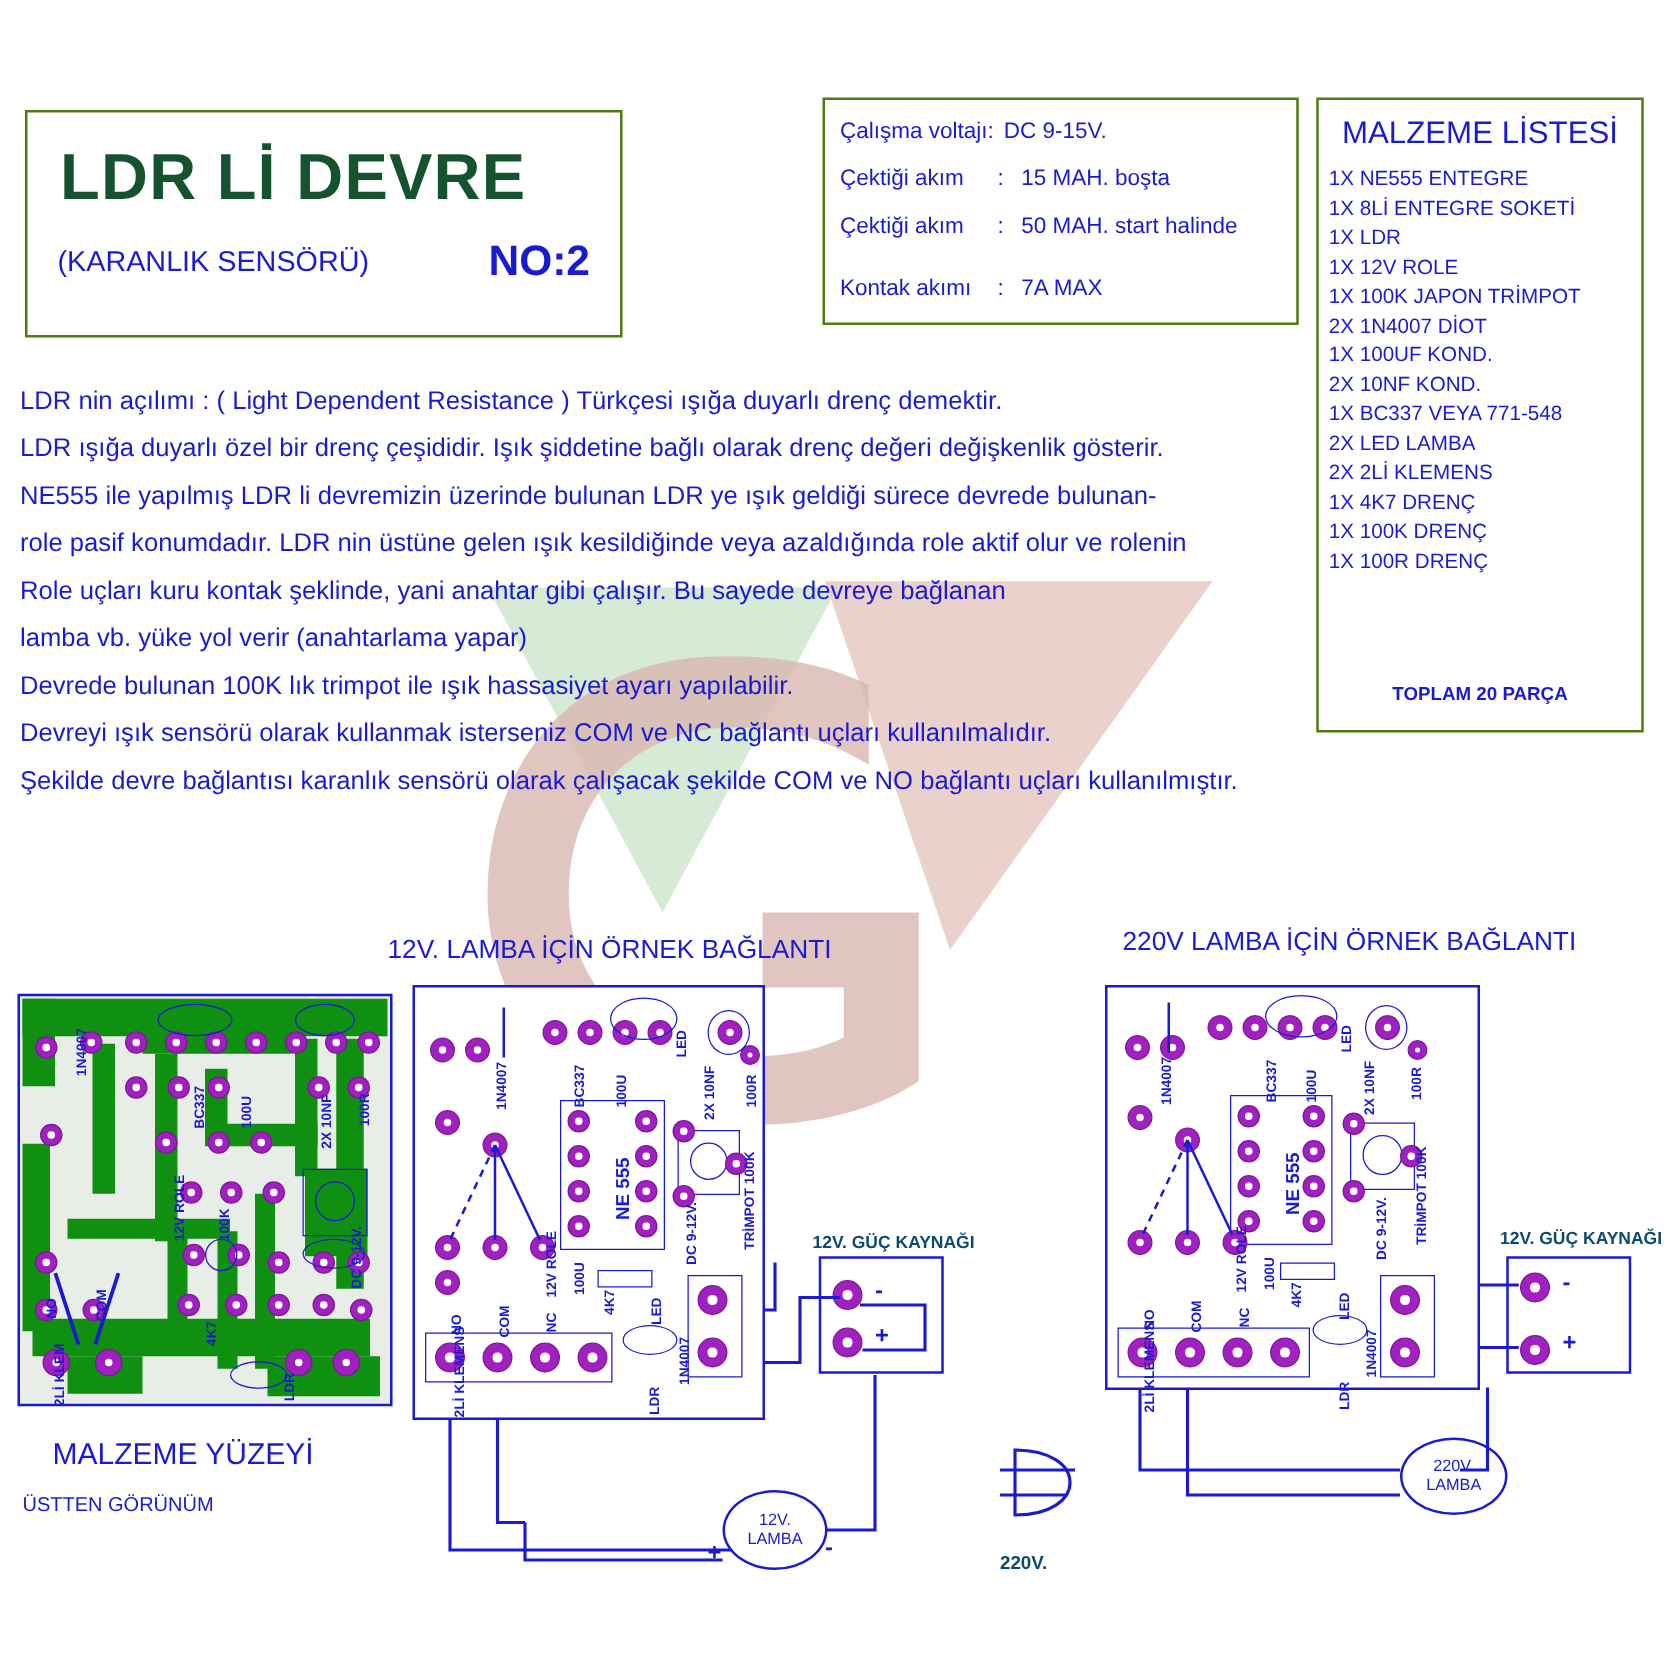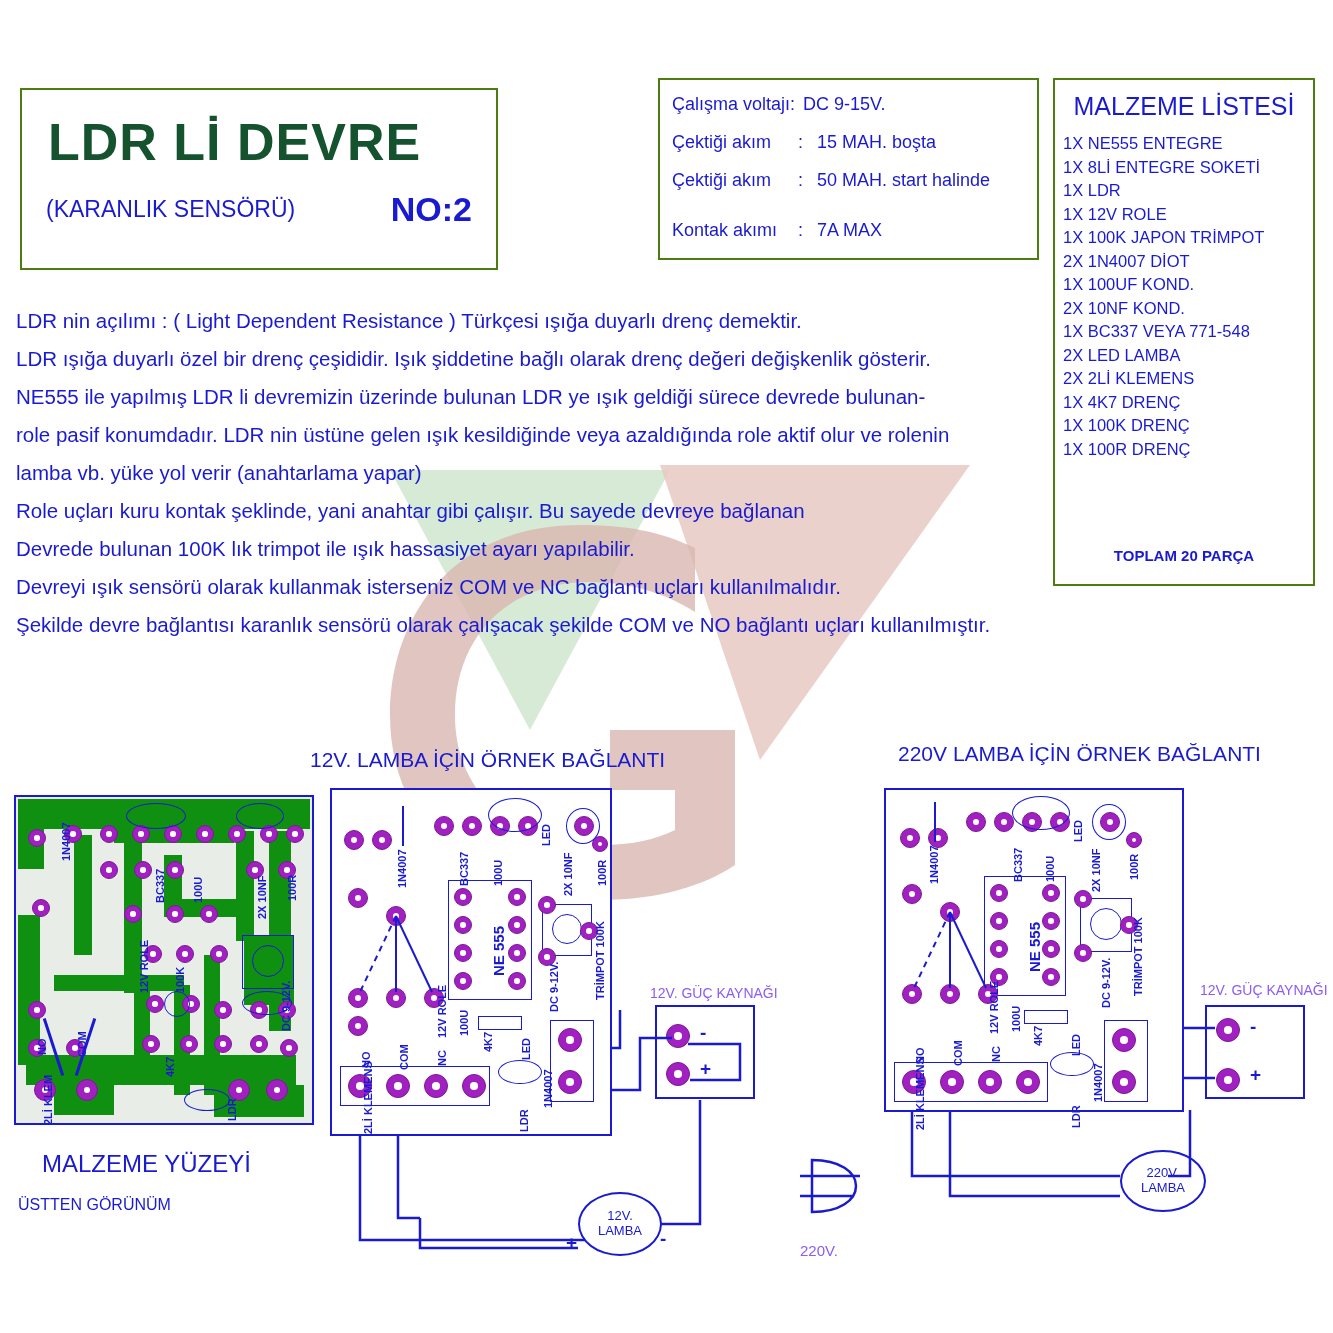--- a/index.html
+++ b/index.html
@@ -129,21 +129,21 @@
     position: absolute; background: #1a1ad0;
   }
   .vlabel {
     position: absolute; font-size: 11px; font-weight: bold; color: #1a1ad0;
     transform-origin: 0 0; transform: rotate(-90deg); white-space: nowrap;
   }
   .supply-box {
     position: absolute; border: 2px solid #1a1ad0; box-sizing: border-box; background: #fff;
   }
   .supply-label {
-    position: absolute; font-size: 14px; color: #8b5cf6; white-space: nowrap;
+    position: absolute; font-size: 14px; color: #0c4a6e; white-space: nowrap; font-weight: bold;
   }
   .lamp {
     position: absolute; border: 2px solid #1a1ad0; border-radius: 50%;
     background: #fff; text-align: center; box-sizing: border-box;
     font-size: 13px; color: #1a1ad0; line-height: 1.15;
     display: flex; align-items: center; justify-content: center; flex-direction: column;
   }
   .sign {
     position: absolute; font-size: 19px; color: #1a1ad0; font-weight: bold;
   }
@@ -203,22 +203,22 @@
     <div>1X 100R DRENÇ</div>
   </div>
   <div id="parts-total">TOPLAM 20 PARÇA</div>
 </div>
 
 <div id="description">
   <div>LDR nin açılımı :  ( Light Dependent Resistance ) Türkçesi ışığa duyarlı drenç demektir.</div>
   <div>LDR ışığa duyarlı özel bir drenç çeşididir. Işık şiddetine bağlı olarak drenç değeri değişkenlik gösterir.</div>
   <div>NE555 ile yapılmış LDR li devremizin üzerinde bulunan LDR ye ışık geldiği sürece devrede bulunan-</div>
   <div>role pasif konumdadır. LDR nin üstüne gelen ışık kesildiğinde veya azaldığında role aktif olur ve rolenin</div>
+  <div>Role uçları  kuru kontak şeklinde, yani anahtar gibi çalışır. Bu sayede devreye bağlanan</div>
   <div>lamba vb. yüke yol verir (anahtarlama yapar)</div>
-  <div>Role uçları  kuru kontak şeklinde, yani anahtar gibi çalışır. Bu sayede devreye bağlanan</div>
   <div>Devrede bulunan 100K lık trimpot ile ışık hassasiyet ayarı yapılabilir.</div>
   <div>Devreyi ışık sensörü olarak kullanmak isterseniz COM ve NC  bağlantı uçları kullanılmalıdır.</div>
   <div>Şekilde devre bağlantısı karanlık sensörü olarak çalışacak şekilde COM ve NO bağlantı uçları kullanılmıştır.</div>
 </div>
 
 <div class="section-caption" id="cap-12v">12V. LAMBA İÇİN ÖRNEK BAĞLANTI</div>
 <div class="section-caption" id="cap-220v">220V LAMBA İÇİN ÖRNEK BAĞLANTI</div>
 <div class="section-caption" id="cap-pcb1">MALZEME YÜZEYİ</div>
 <div class="section-caption" id="cap-pcb2">ÜSTTEN GÖRÜNÜM</div>
 

